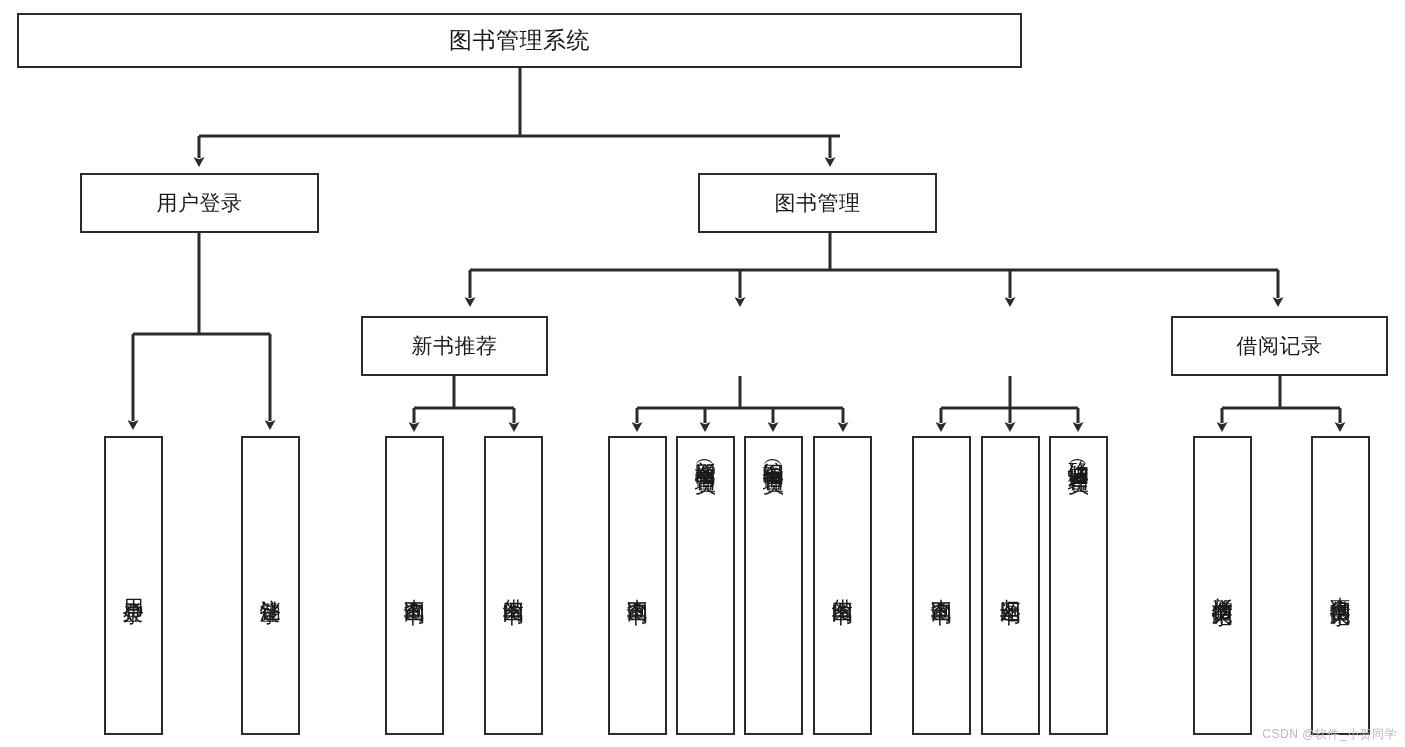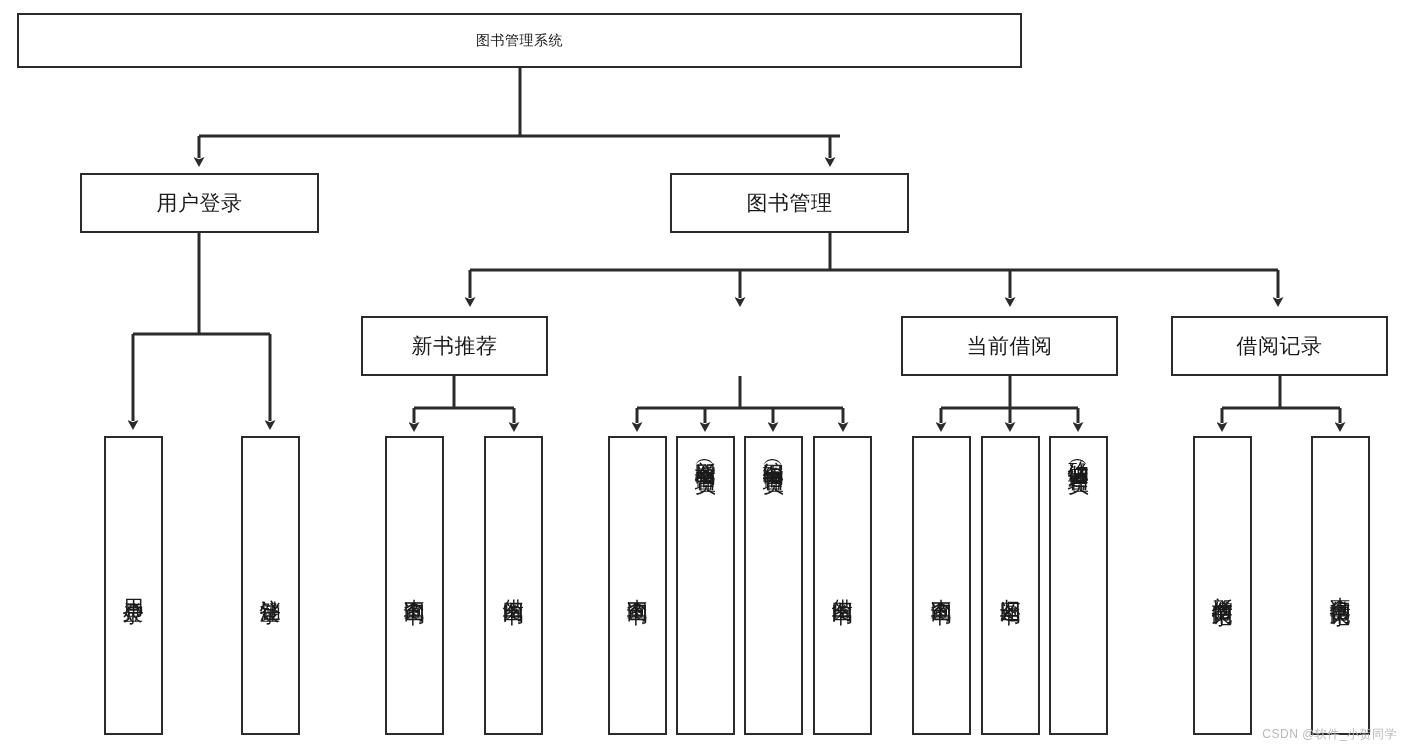--- a/index.html
+++ b/index.html
@@ -39,21 +39,21 @@
     display: block;
     text-align: center;
     line-height: 1.18;
     letter-spacing: 0.5px;
   }
   .node.horizontal .label {
     writing-mode: horizontal-tb;
     font-size: 21px;
   }
   .node.root .label {
-    font-size: 14px;
+    font-size: 23px;
   }
   .node.vertical {
     align-items: flex-start;
     padding-top: 6px;
   }
   .node.vertical .label {
     writing-mode: vertical-rl;
     text-orientation: upright;
     font-size: 21px;
     line-height: 1.02;
@@ -129,29 +129,26 @@
     </g>
   </svg>
 
   <div class="node horizontal root" style="left:17px; top:13px; width:1005px; height:55px;">
     <span class="label">图书管理系统</span>
   </div>
 
   <div class="node horizontal" style="left:80px; top:173px; width:239px; height:60px;">
     <span class="label">用户登录</span>
   </div>
-  <div class="node horizontal" style="left:670px; top:173px; width:239px; height:60px;">
+  <div class="node horizontal" style="left:698px; top:173px; width:239px; height:60px;">
     <span class="label">图书管理</span>
   </div>
 
   <div class="node horizontal" style="left:361px; top:316px; width:187px; height:60px;">
     <span class="label">新书推荐</span>
-  </div>
-  <div class="node horizontal" style="left:901px; top:316px; width:217px; height:60px;">
-    <span class="label">当前借阅</span>
   </div>
   <div class="node horizontal" style="left:1171px; top:316px; width:217px; height:60px;">
     <span class="label">借阅记录</span>
   </div>
 
   <div class="node vertical centered" style="left:104px; top:436px; width:59px; height:299px;">
     <span class="label">用户登录</span>
   </div>
   <div class="node vertical centered" style="left:241px; top:436px; width:59px; height:299px;">
     <span class="label">注销登录</span>

